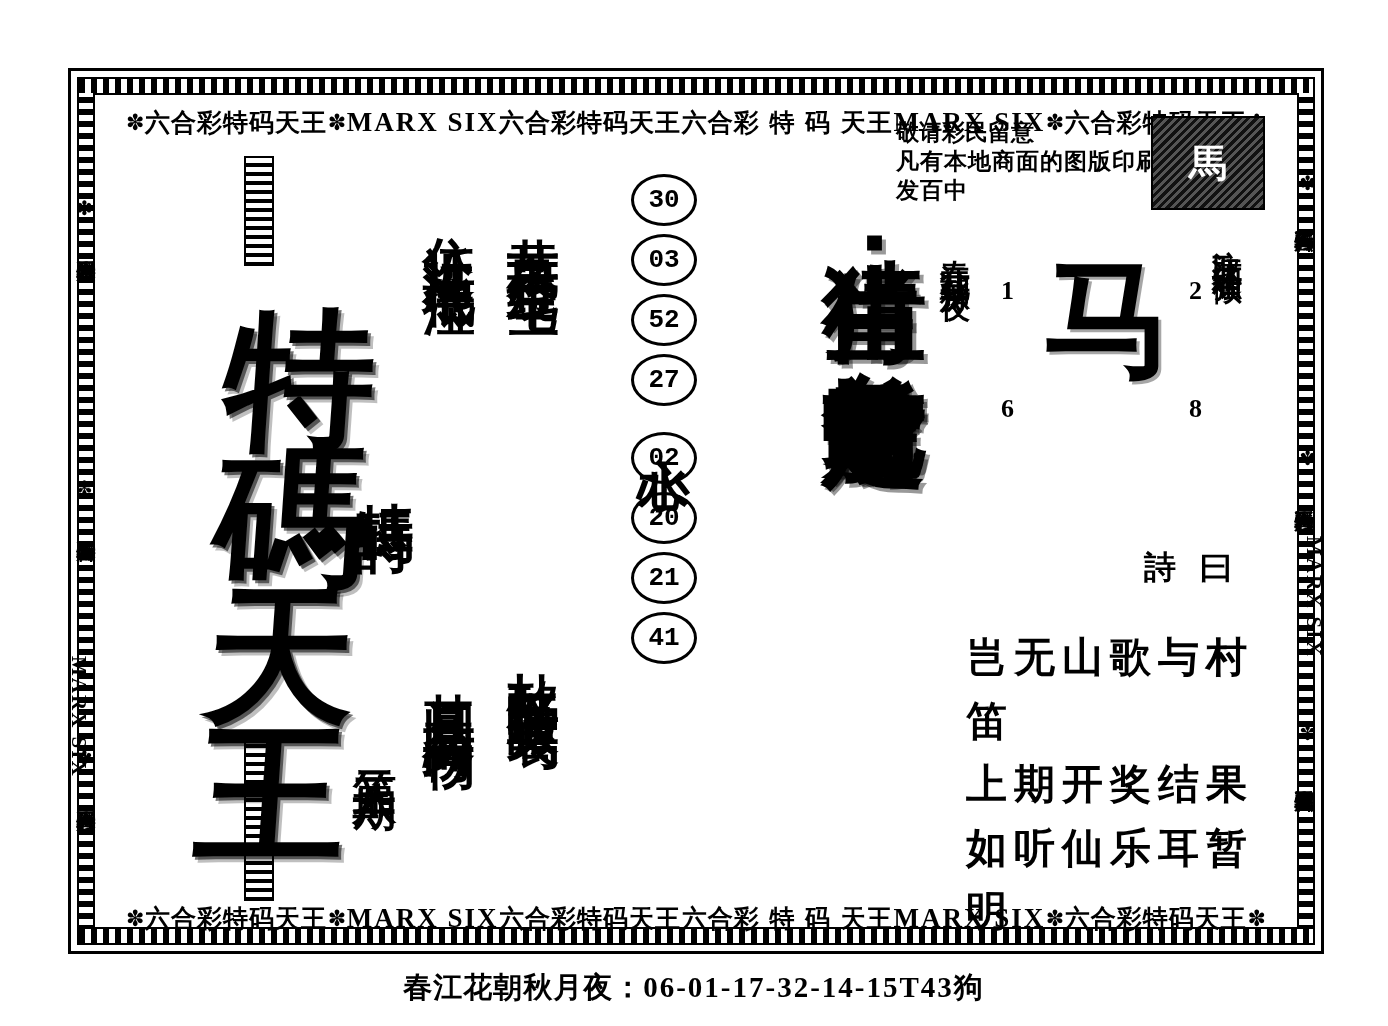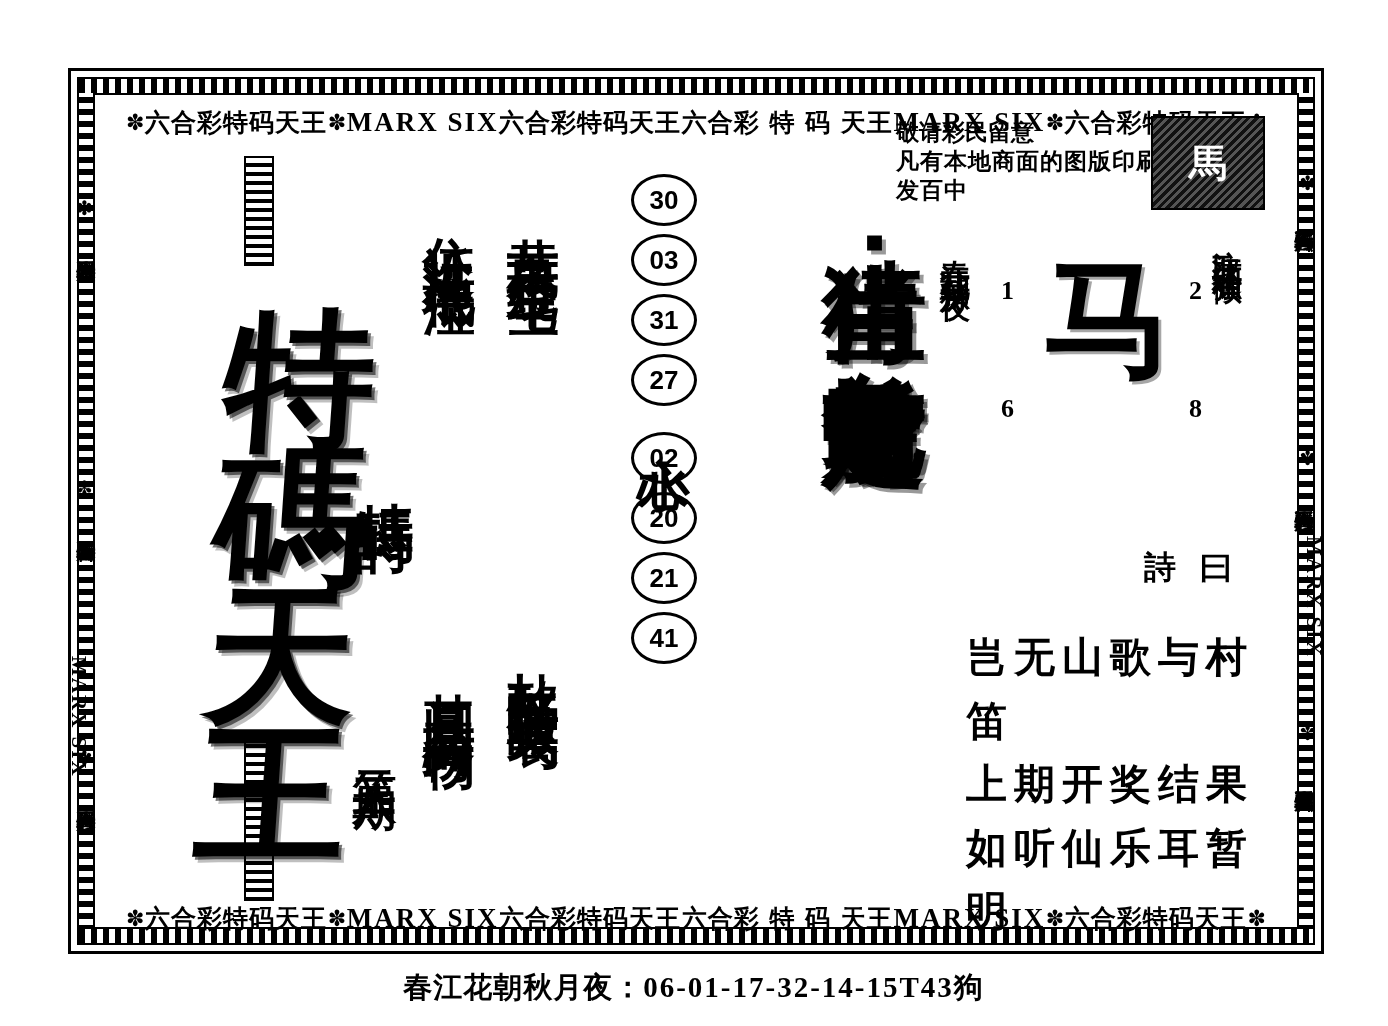--- a/index.html
+++ b/index.html
@@ -98,21 +98,21 @@
   .poem-c1{left:326px;top:100px;}
   .poem-c2{left:326px;top:555px;}
   .poem-c3{left:410px;top:100px;}
   .poem-c4{left:410px;top:535px;}
 
   
   .num-col{position:absolute;left:530px;top:78px;width:76px;text-align:center;}
   .num-ball{
     width:60px;height:46px;margin:0 auto 8px;border:3px solid #000;border-radius:50%;
     display:flex;align-items:center;justify-content:center;
-    font-size:26px;font-weight:bold;font-family:Liberation Sans, sans-serif;
+    font-size:26px;font-weight:bold;font-family:Liberation Mono, monospace;
   }
   .num-label{
     font-size:52px;font-weight:bold;writing-mode:vertical-rl;margin:6px auto 10px;
     letter-spacing:4px;
   }
 
   
   .headline{
     position:absolute;left:640px;top:80px;width:190px;
     writing-mode:vertical-rl;
@@ -230,21 +230,21 @@
     <div class="v-title issue">第二三八期</div>
 
     <div class="poem-col poem-c1">住近湓江地低湿</div>
     <div class="poem-col poem-c2">其间旦暮闻何物</div>
     <div class="poem-col poem-c3">黄芦苦竹绕宅生</div>
     <div class="poem-col poem-c4">杜酩啼血猿哀鸣</div>
 
     <div class="num-col">
       <div class="num-ball">30</div>
       <div class="num-ball">03</div>
-      <div class="num-ball">31</div>
+      <div class="num-ball">52</div>
       <div class="num-ball">27</div>
       <div class="num-label">心水</div>
       <div class="num-ball">02</div>
       <div class="num-ball">20</div>
       <div class="num-ball">21</div>
       <div class="num-ball">41</div>
     </div>
 
     <div class="headline">猜生肖：兔前蛇后定發財</div>
 

